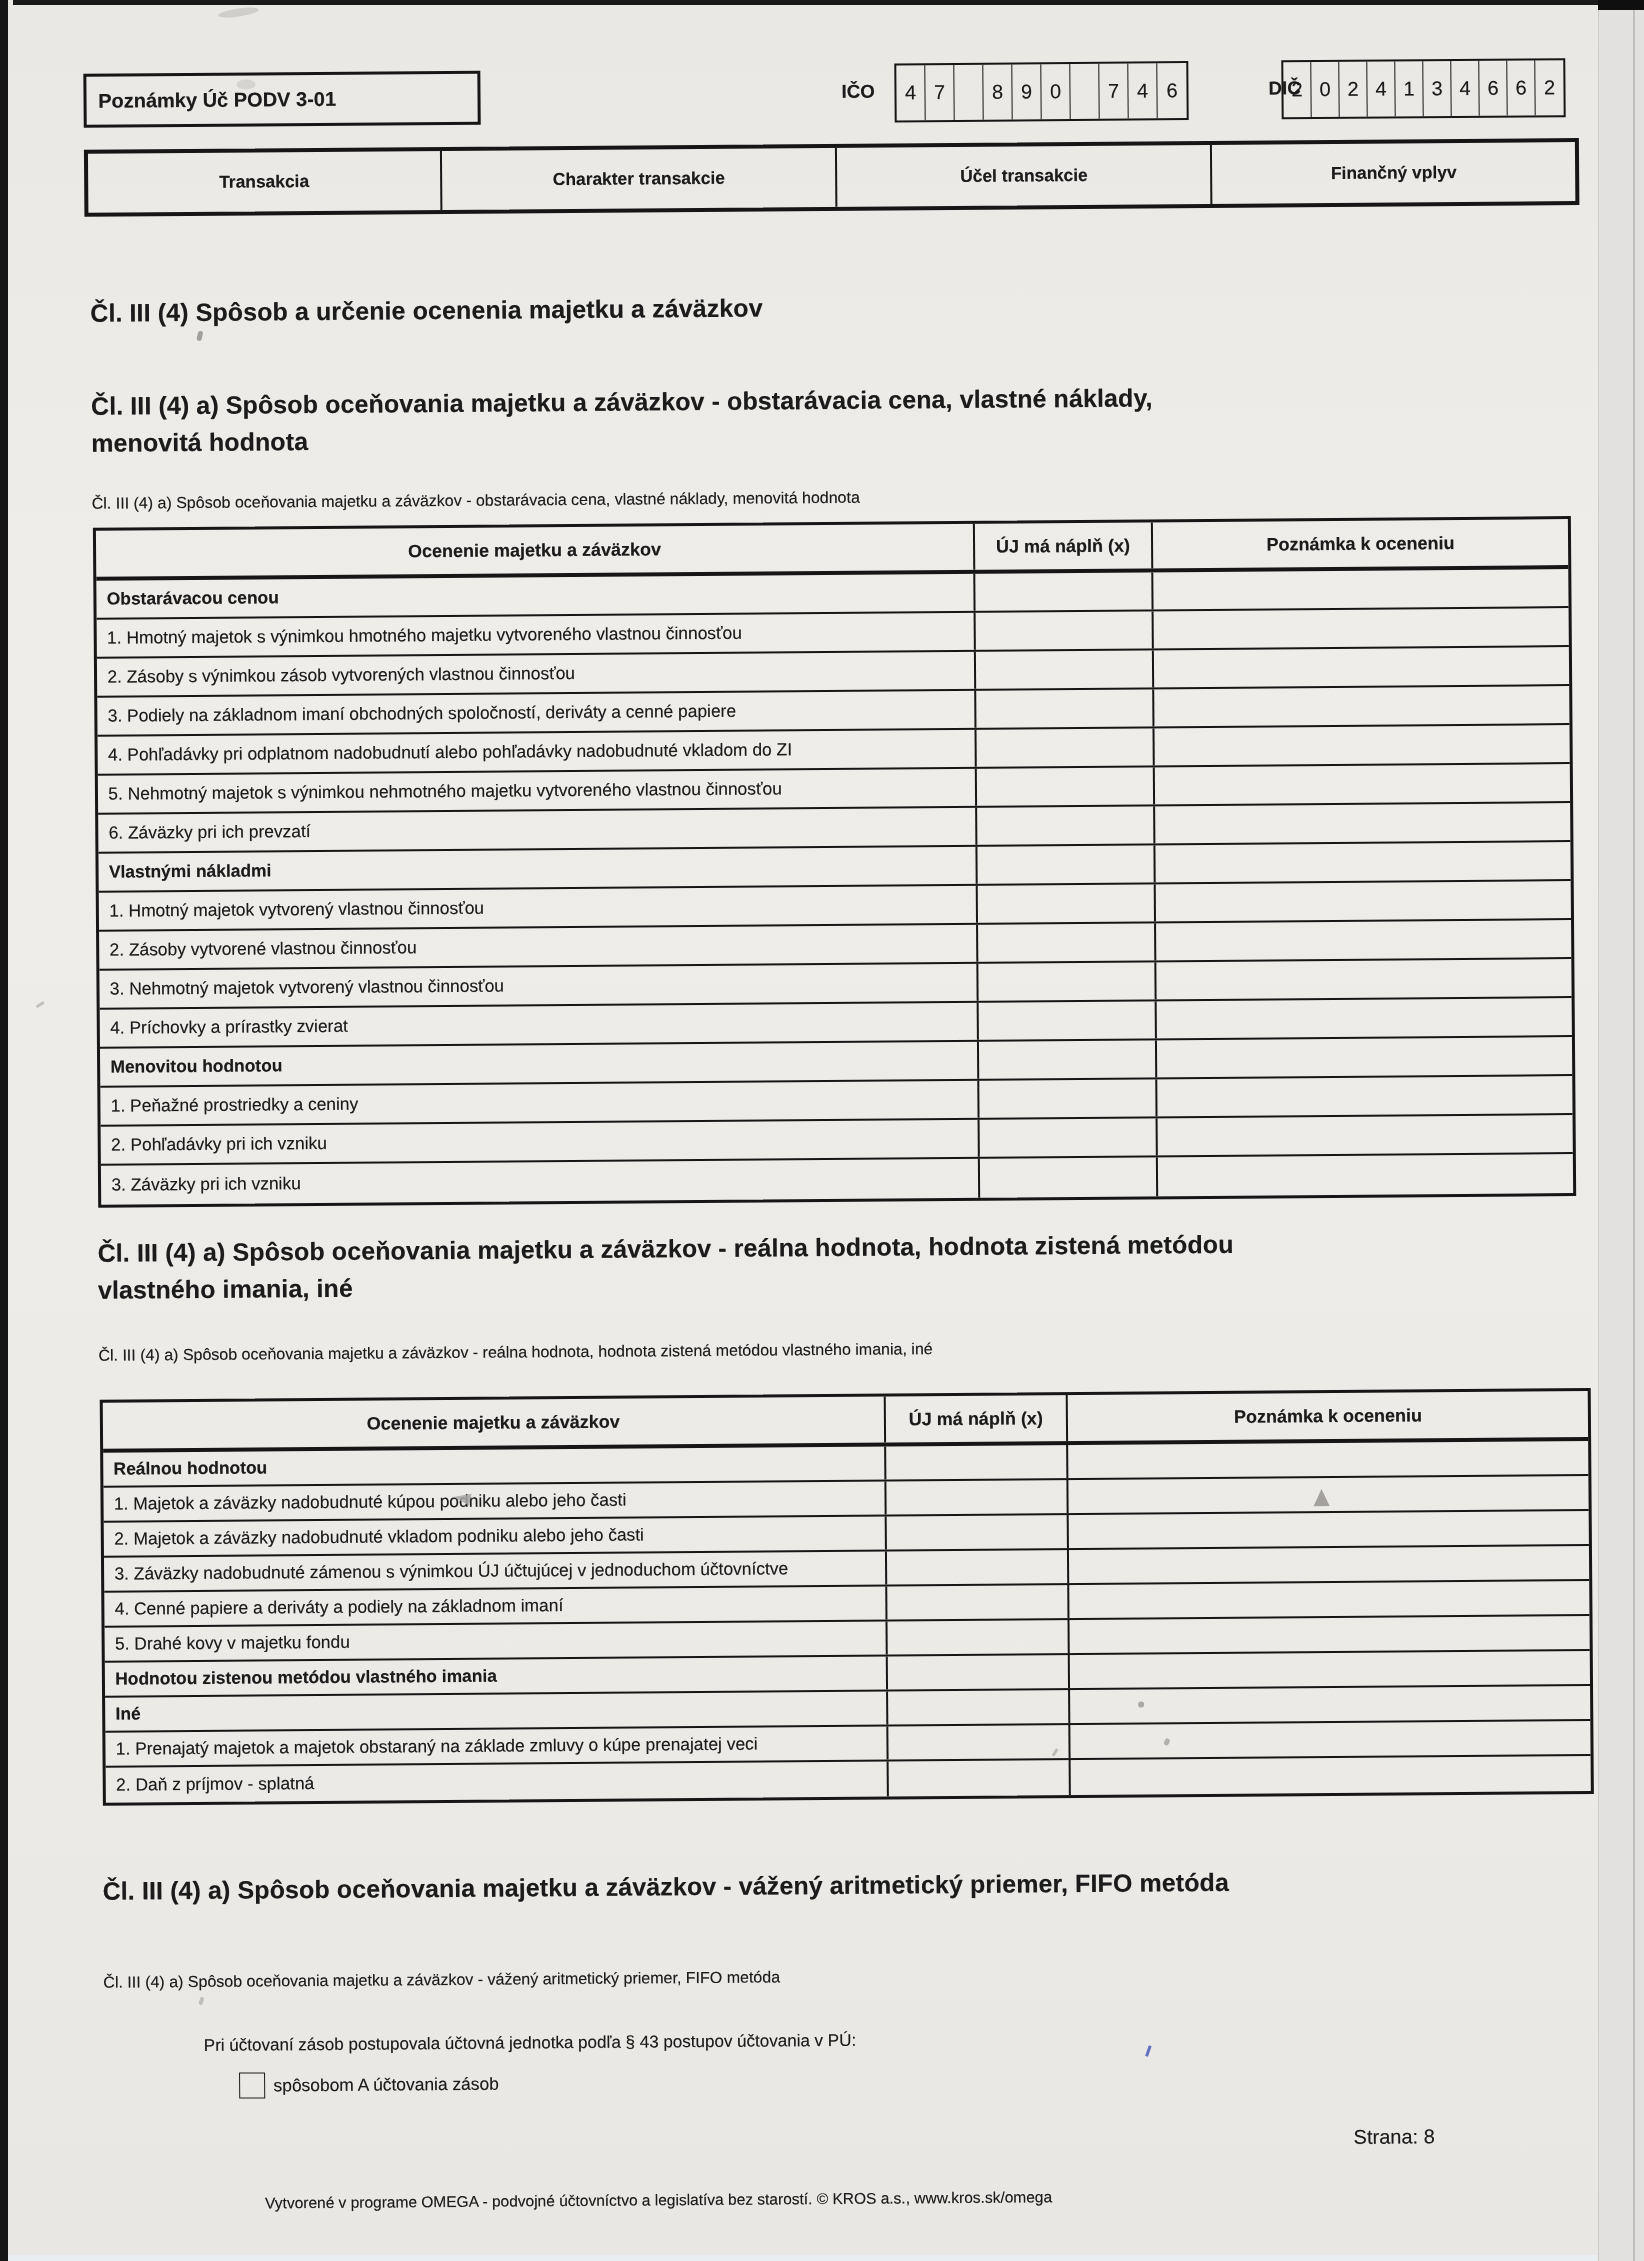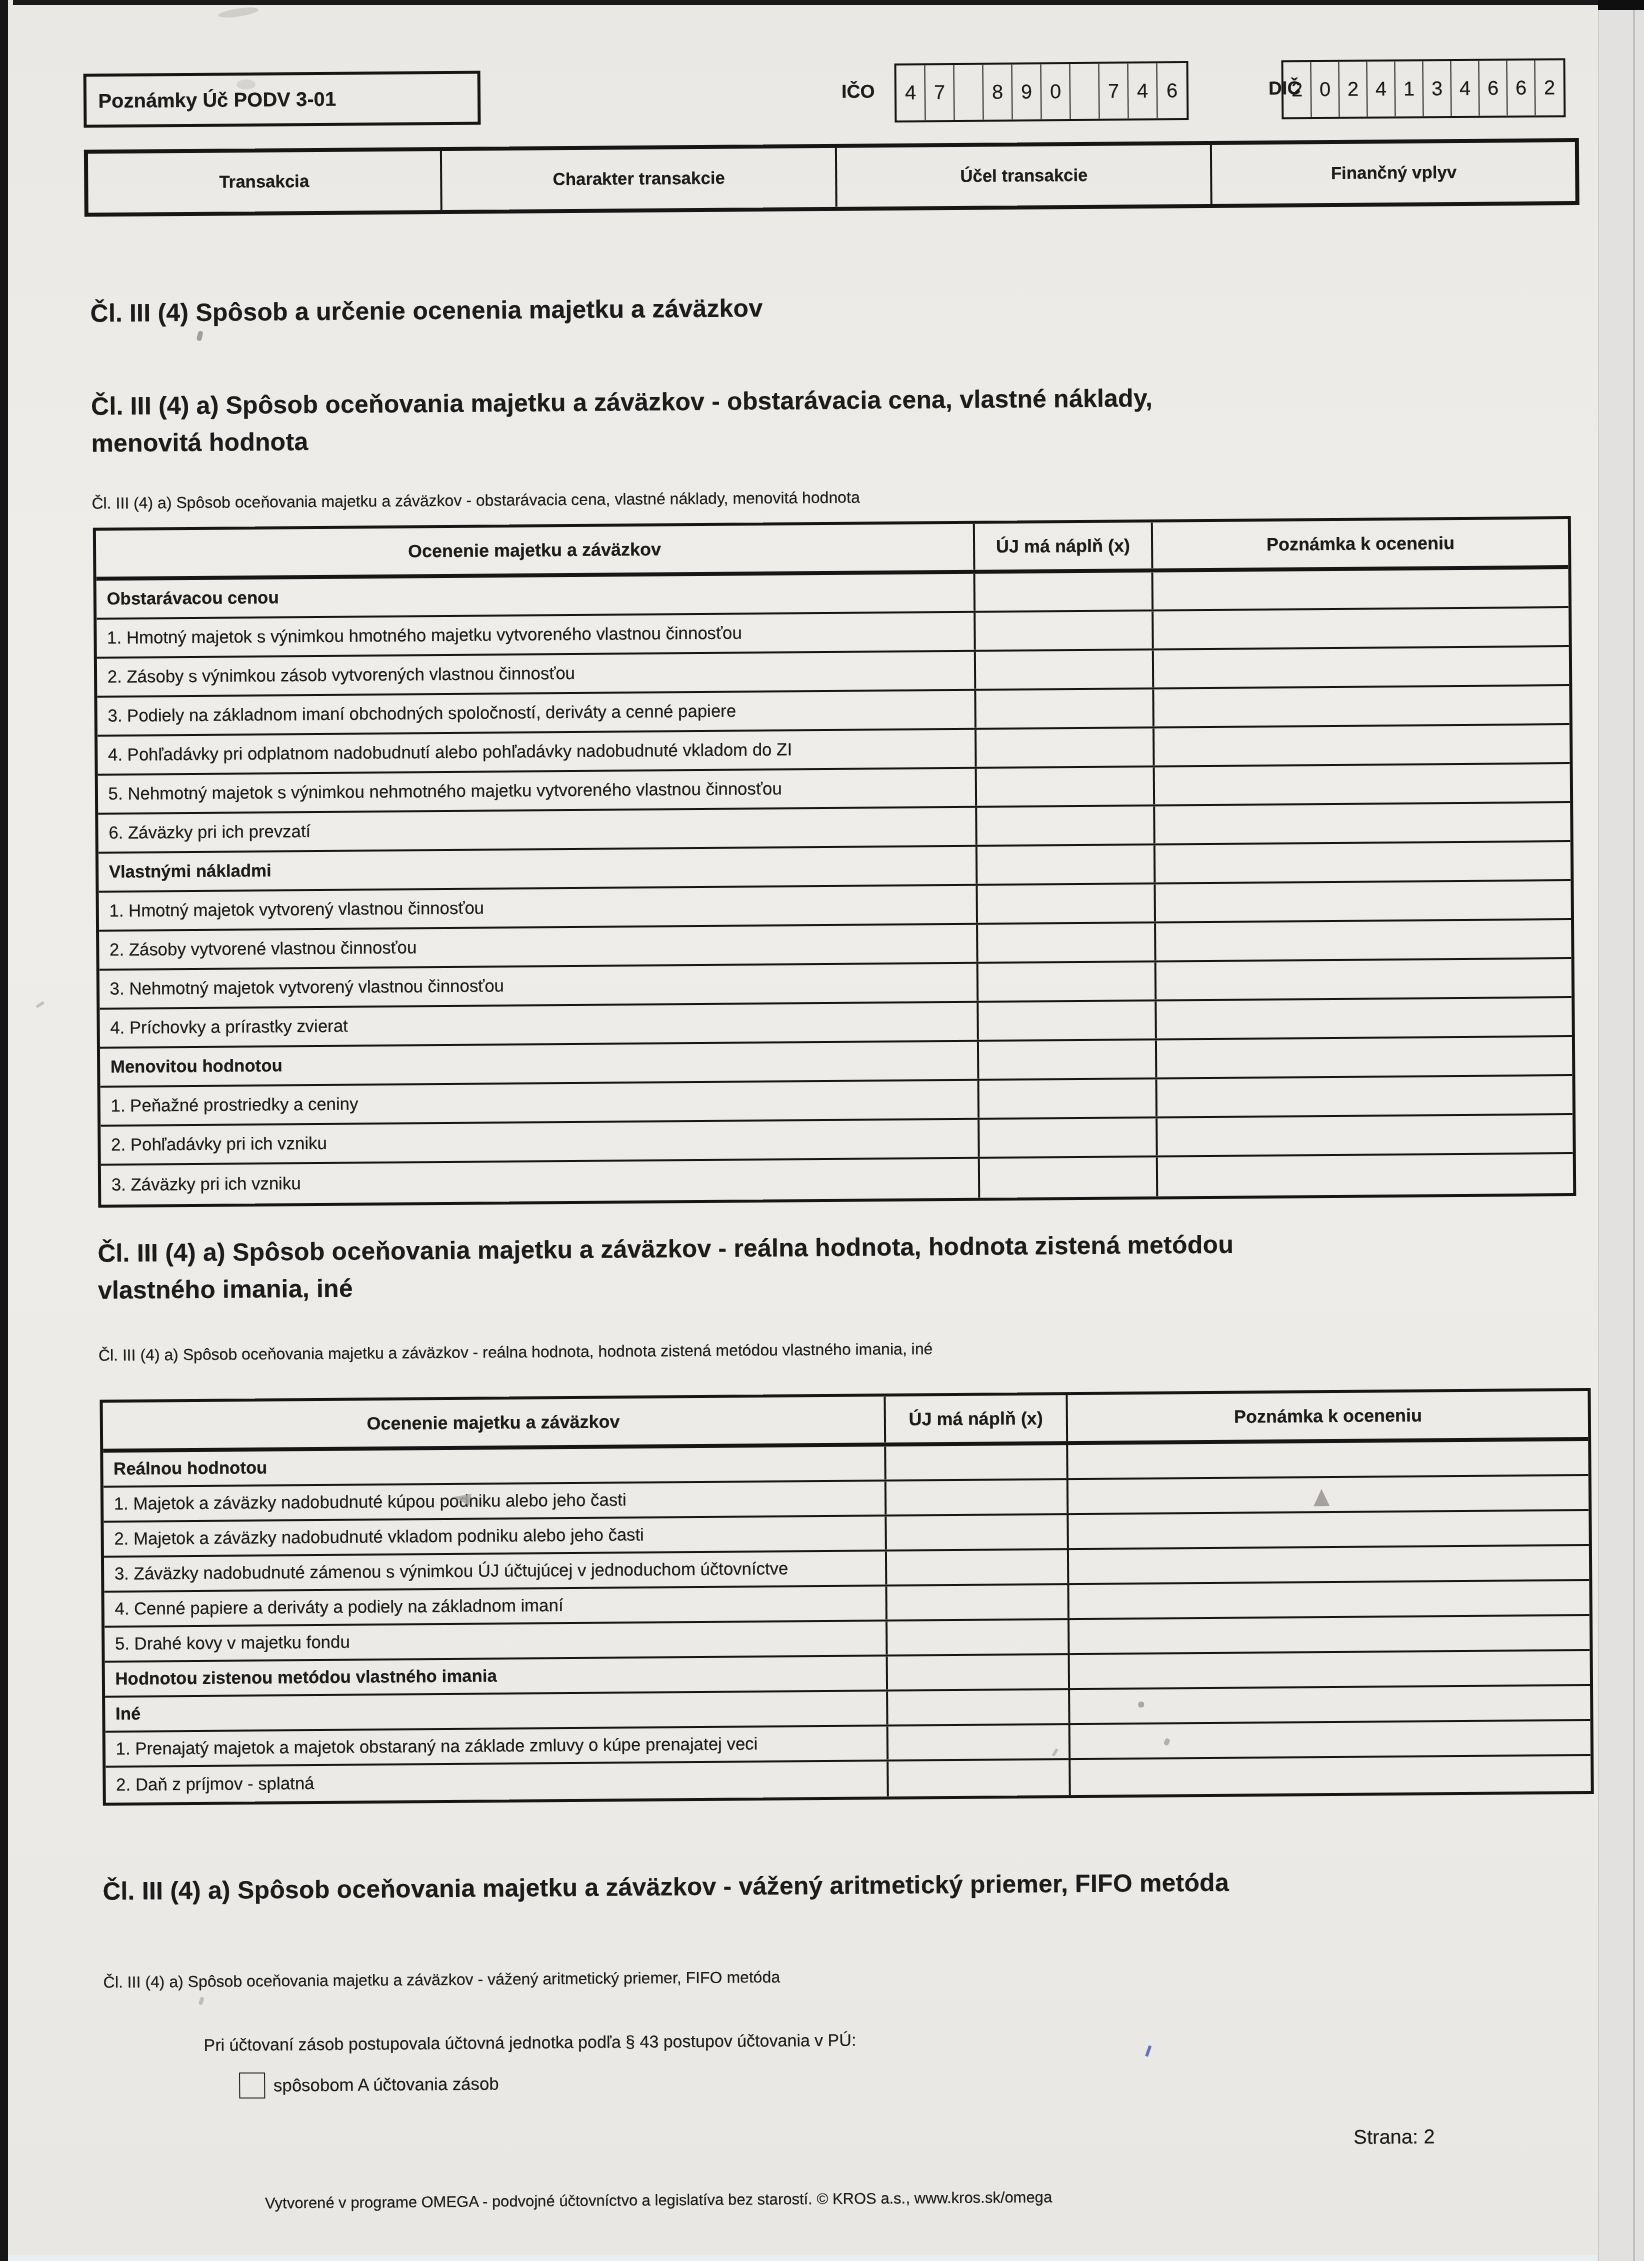--- a/index.html
+++ b/index.html
@@ -302,21 +302,21 @@
 
   <div class="h" id="h4">Čl. III (4) a) Spôsob oceňovania majetku a záväzkov - vážený aritmetický priemer, FIFO metóda</div>
   <div class="cap" id="cap3">Čl. III (4) a) Spôsob oceňovania majetku a záväzkov - vážený aritmetický priemer, FIFO metóda</div>
 
   <div id="inv-intro">Pri účtovaní zásob postupovala účtovná jednotka podľa § 43 postupov účtovania v PÚ:</div>
   <div id="cb-row">
     <div class="cb" role="checkbox" aria-checked="false"></div>
     <span id="cb-label">spôsobom A účtovania zásob</span>
   </div>
 
-  <div id="strana">Strana: 2</div>
+  <div id="strana">Strana: 8</div>
   <div id="footer-line">Vytvorené v programe OMEGA - podvojné účtovníctvo a legislatíva bez starostí. © KROS a.s., www.kros.sk/omega</div>
 
   <div class="art smudge1"></div>
   <div class="art smudge2"></div>
   <div class="art apostrophe1"></div>
   <div class="art arrow-left"></div>
   <div class="art arrow-up"></div>
   <div class="art dot1"></div>
   <div class="art dot2"></div>
   <div class="art tick1"></div>

